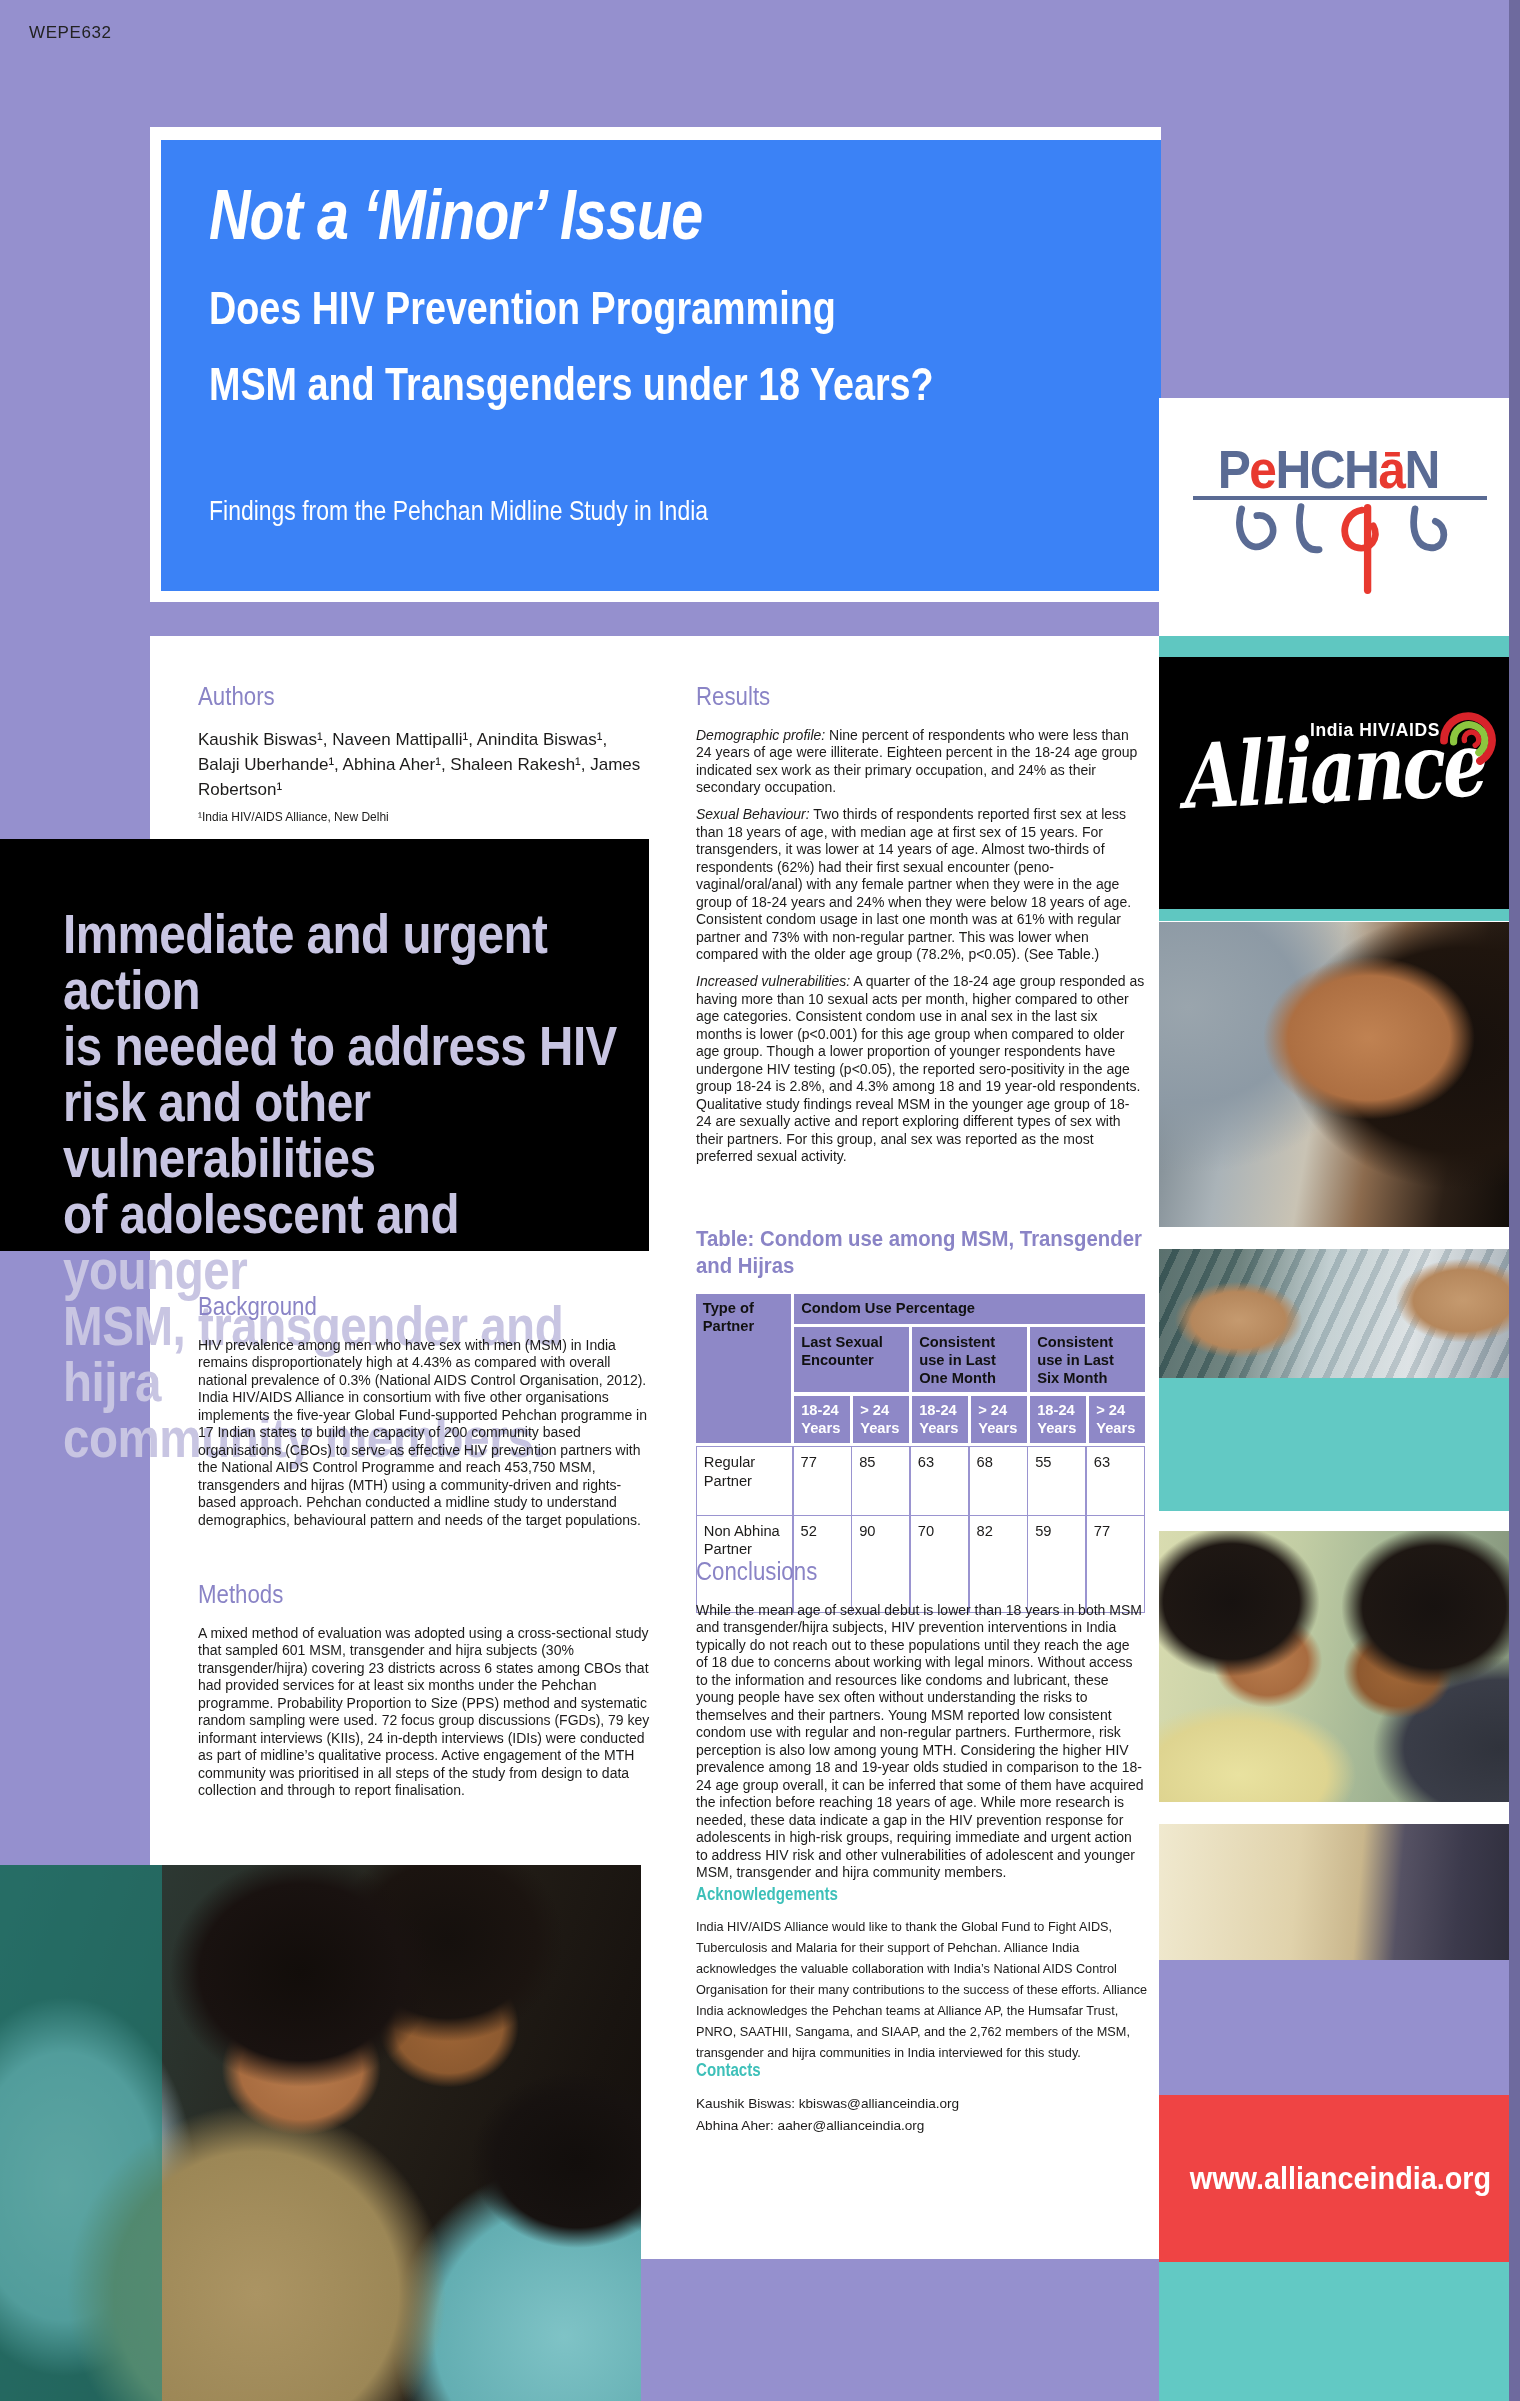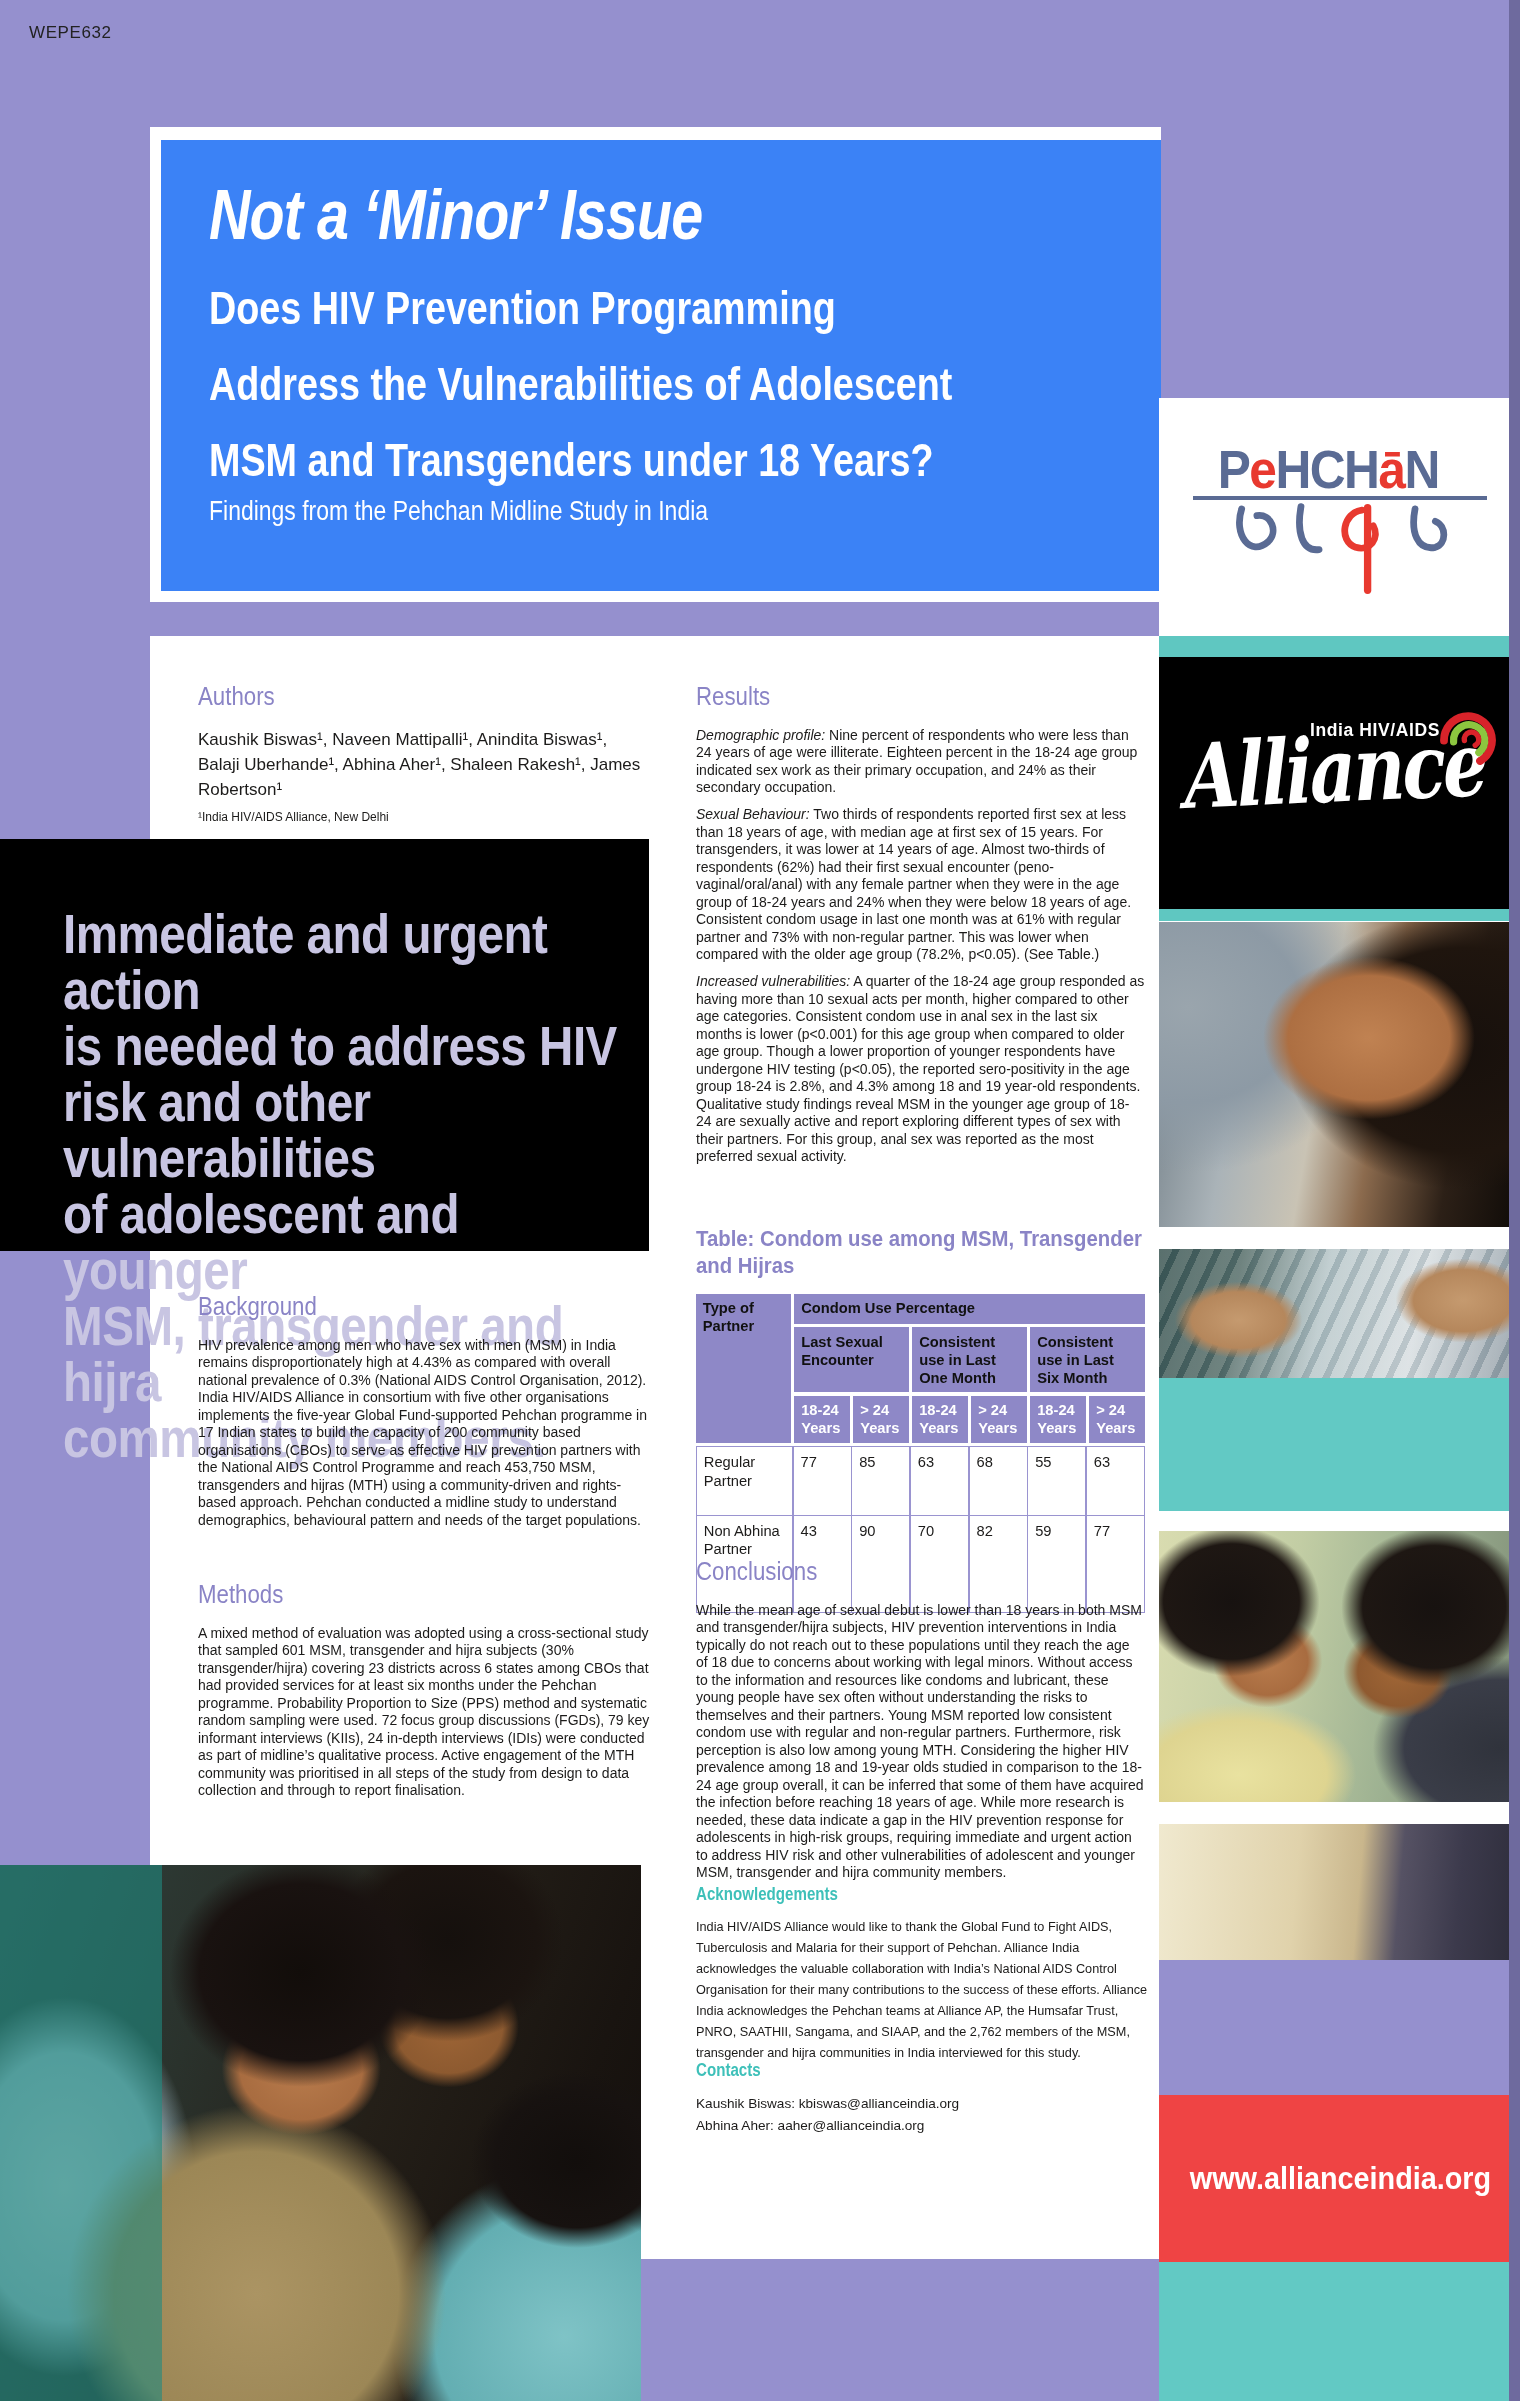--- a/index.html
+++ b/index.html
@@ -133,21 +133,20 @@
 
 <div class="page">
 
   <div class="poster-id">WEPE632</div>
 
   <div class="header-panel">
     <div class="title-box" style="left:11.3px;top:13px;">
       <div class="title"><span class="sx">Not a ‘Minor’ Issue</span></div>
       <div class="subtitle">
         <div><span class="sx">Does HIV Prevention Programming</span></div>
-        <div><span class="sx">Address the Vulnerabilities of Adolescent</span></div>
         <div><span class="sx">MSM and Transgenders under 18 Years?</span></div>
       </div>
       <div class="tagline"><span class="sx">Findings from the Pehchan Midline Study in India</span></div>
     </div>
   </div>
 
   <div class="content-panel"></div>
 
   <div class="authors-block">
     <div class="h-purple"><span class="sx">Authors</span></div>
@@ -200,21 +199,21 @@
     </div>
     <div class="tbl-body">
       <div class="cell rowlabel">Regular Partner</div>
       <div class="cell">77</div>
       <div class="cell">85</div>
       <div class="cell">63</div>
       <div class="cell">68</div>
       <div class="cell">55</div>
       <div class="cell">63</div>
       <div class="cell rowlabel2">Non Abhina Partner</div>
-      <div class="cell">43</div>
+      <div class="cell">52</div>
       <div class="cell">90</div>
       <div class="cell">70</div>
       <div class="cell">82</div>
       <div class="cell">59</div>
       <div class="cell">77</div>
     </div>
   </div>
 
   <div class="conclusions-block">
     <div class="h-purple"><span class="sx">Conclusions</span></div>

